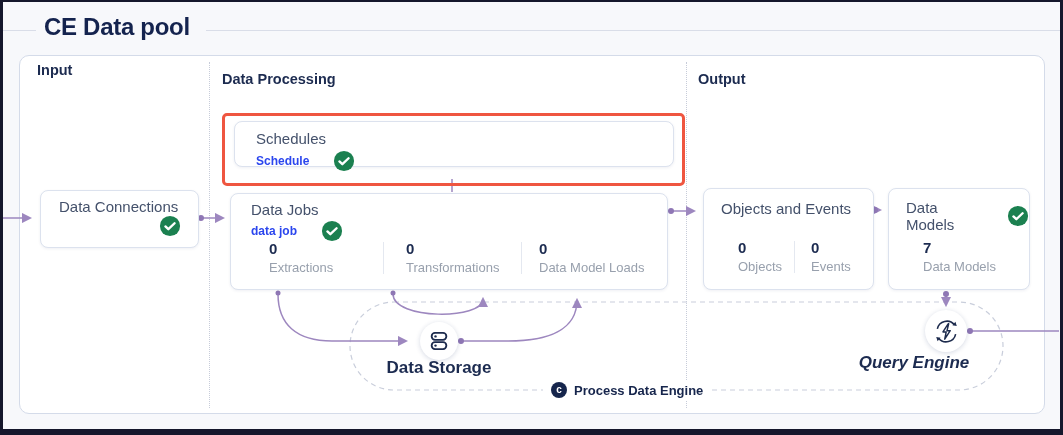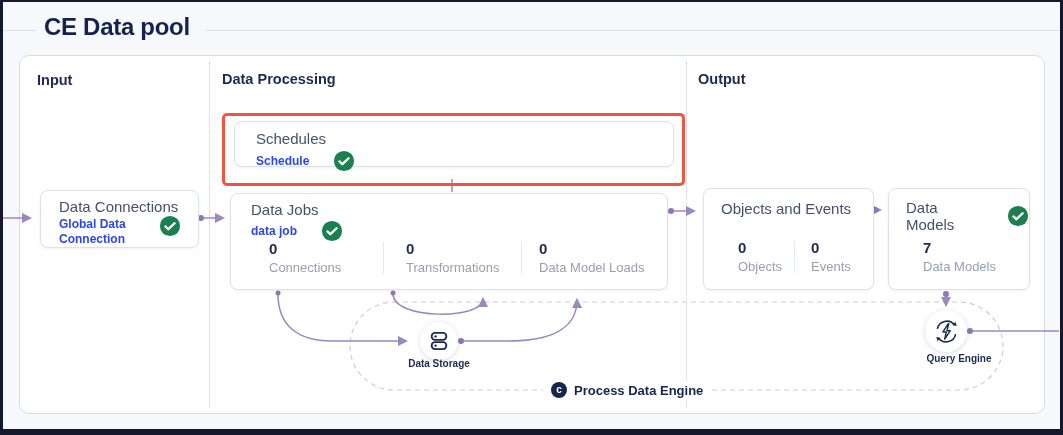--- a/index.html
+++ b/index.html
@@ -28,21 +28,21 @@
   .card-title{font-size:15px;color:#44516b;}
   .link{color:#2b46ee;font-weight:700;font-size:12px;line-height:1.25;cursor:pointer;}
   .linkrow{display:flex;align-items:center;gap:24px;}
   .check{width:22px;height:22px;flex:0 0 auto;}
   .stat{position:absolute;}
   .stat .v{font-weight:700;font-size:15px;color:#1c2b50;}
   .stat .l{font-size:13px;color:#98a0ad;margin-top:3px;white-space:nowrap;}
   .stat-divider{position:absolute;width:1px;height:32px;background:#e4e8f0;}
 
   .node-circle{position:absolute;background:#fff;border-radius:50%;box-shadow:0 1px 5px rgba(23,43,99,.18);display:flex;align-items:center;justify-content:center;z-index:6;}
-  .node-label{position:absolute;font-weight:700;font-size:10px;color:#1c2b50;text-align:center;z-index:6;}
+  .node-label{position:absolute;font-weight:700;font-size:17px;color:#1c2b50;text-align:center;z-index:6;}
   .engine-label{position:absolute;display:flex;align-items:center;gap:7px;background:#fff;padding:2px 8px;font-weight:700;font-size:13px;color:#16254c;z-index:6;}
   .c-icon{width:16px;height:16px;border-radius:50%;background:#16254c;color:#fff;font-size:10px;font-weight:700;display:flex;align-items:center;justify-content:center;line-height:1;}
 </style>
 </head>
 <body>
 
 <div class="frame">
 
   <div class="edge edge-top"></div>
   <div class="edge edge-left"></div>
@@ -50,21 +50,21 @@
   <div class="edge edge-bottom"></div>
 
   <div class="rule rule-left"></div>
   <div class="page-title">CE Data pool</div>
   <div class="rule rule-right"></div>
 
   <div class="canvas-card"></div>
   <div class="v-dotted" style="left:209px;"></div>
   <div class="v-dotted" style="left:686px;"></div>
 
-  <div class="section-heading" style="left:37px;top:72px;">Input</div>
+  <div class="section-heading" style="left:37px;top:62px;">Input</div>
   <div class="section-heading" style="left:222px;top:71px;">Data Processing</div>
   <div class="section-heading" style="left:698px;top:71px;">Output</div>
 
   <svg class="connectors" width="1063" height="435">
     <defs>
       <marker id="arr" viewBox="0 0 10 10" refX="8" refY="5" markerWidth="7" markerHeight="7" orient="auto-start-reverse">
         <path d="M0,0 L10,5 L0,10 z" fill="#9d87bf"></path>
       </marker>
     </defs>
 
@@ -100,21 +100,20 @@
       <circle cx="278" cy="293" r="2.5"></circle>
       <circle cx="393" cy="293" r="2.5"></circle>
       <circle cx="461" cy="341" r="3"></circle>
     </g>
   </svg>
 
   <div class="highlight-rect"></div>
 
   <div class="card" style="left:40px;top:190px;width:159px;height:58px;">
     <div class="card-title" style="position:absolute;left:18px;top:7px;">Data Connections</div>
-    <div class="link" style="position:absolute;left:18px;top:26px;width:92px;">Global Data Connection</div>
     <svg class="check" style="position:absolute;left:118px;top:24px;" viewBox="0 0 24 24">
       <circle cx="12" cy="12" r="11" fill="#1b8050"></circle>
       <path d="M7 12.5 l3.2 3 L17 9" stroke="#fff" stroke-width="2.6" fill="none" stroke-linecap="round" stroke-linejoin="round"></path>
     </svg>
   </div>
 
   <div class="card" style="left:234px;top:121px;width:440px;height:46px;">
     <div class="card-title" style="position:absolute;left:21px;top:8px;">Schedules</div>
     <div class="linkrow" style="position:absolute;left:21px;top:28px;">
       <span class="link">Schedule</span>
@@ -129,21 +128,21 @@
     <div class="card-title" style="position:absolute;left:20px;top:7px;">Data Jobs</div>
     <div class="linkrow" style="position:absolute;left:20px;top:26px;">
       <span class="link">data job</span>
       <svg class="check" viewBox="0 0 24 24">
         <circle cx="12" cy="12" r="11" fill="#1b8050"></circle>
         <path d="M7 12.5 l3.2 3 L17 9" stroke="#fff" stroke-width="2.6" fill="none" stroke-linecap="round" stroke-linejoin="round"></path>
       </svg>
     </div>
     <div class="stat" style="left:38px;top:46px;">
       <div class="v">0</div>
-      <div class="l">Connections</div>
+      <div class="l">Extractions</div>
     </div>
     <div class="stat-divider" style="left:152px;top:48px;"></div>
     <div class="stat" style="left:175px;top:46px;">
       <div class="v">0</div>
       <div class="l">Transformations</div>
     </div>
     <div class="stat-divider" style="left:290px;top:48px;"></div>
     <div class="stat" style="left:308px;top:46px;">
       <div class="v">0</div>
       <div class="l">Data Model Loads</div>
@@ -198,15 +197,15 @@
     <svg width="27" height="27" viewBox="0 0 26 26">
       <g stroke="#1d2b4d" stroke-width="1.5" fill="none">
         <path d="M4.2,10.5 A9.3,9.3 0 0 1 20.6,6.6"></path>
         <path d="M21.8,15.5 A9.3,9.3 0 0 1 5.4,19.4"></path>
         <path d="M14.6,5.6 L9.6,13.4 h3.1 L11.3,20.4 L16.6,12.2 h-3.1 l1.6,-6.6 z" stroke-linejoin="round" stroke-width="1.4"></path>
       </g>
       <path d="M21.6,3.6 l1.3,4.2 -4.2,-0.7 z" fill="#1d2b4d"></path>
       <path d="M4.4,22.4 l-1.3,-4.2 4.2,0.7 z" fill="#1d2b4d"></path>
     </svg>
   </div>
-  <div class="node-label" style="left:897px;top:353px;width:124px;">Query Engine</div>
+  <div class="node-label" style="left:852px;top:353px;width:124px;font-style:italic;">Query Engine</div>
 
 </div>
 
 </body></html>

